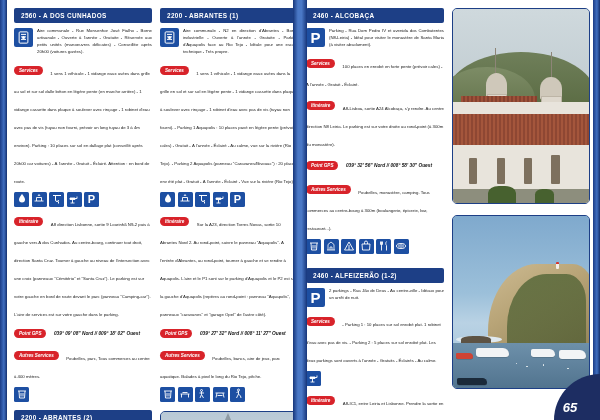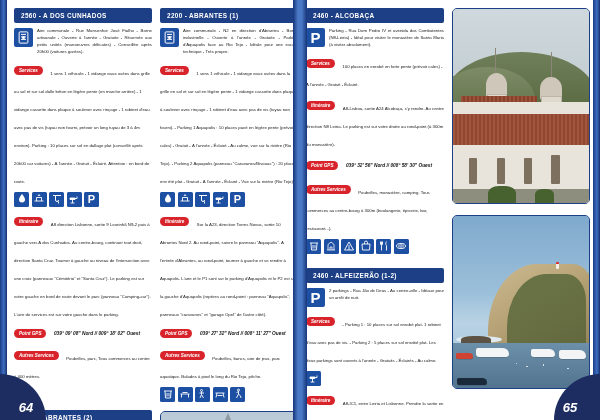--- a/index.html
+++ b/index.html
@@ -463,21 +463,20 @@
       </div>
 
       <div class="photo ph-church" style="width:138px;height:146px;margin-top:9px;">
         <div class="sky"></div>
 
         <div class="c-spire"></div>
 
       </div>
     </div>
 
-    <div class="page-num page-num-left">64</div>
   </div>
 
   <div class="page page-right">
     <div class="edge-bar edge-right"></div>
 
     <div class="col col-w" style="left:6px;">
 
       <div class="entry">
         <div class="entry-title">2460 - ALCOBAÇA</div>
 

